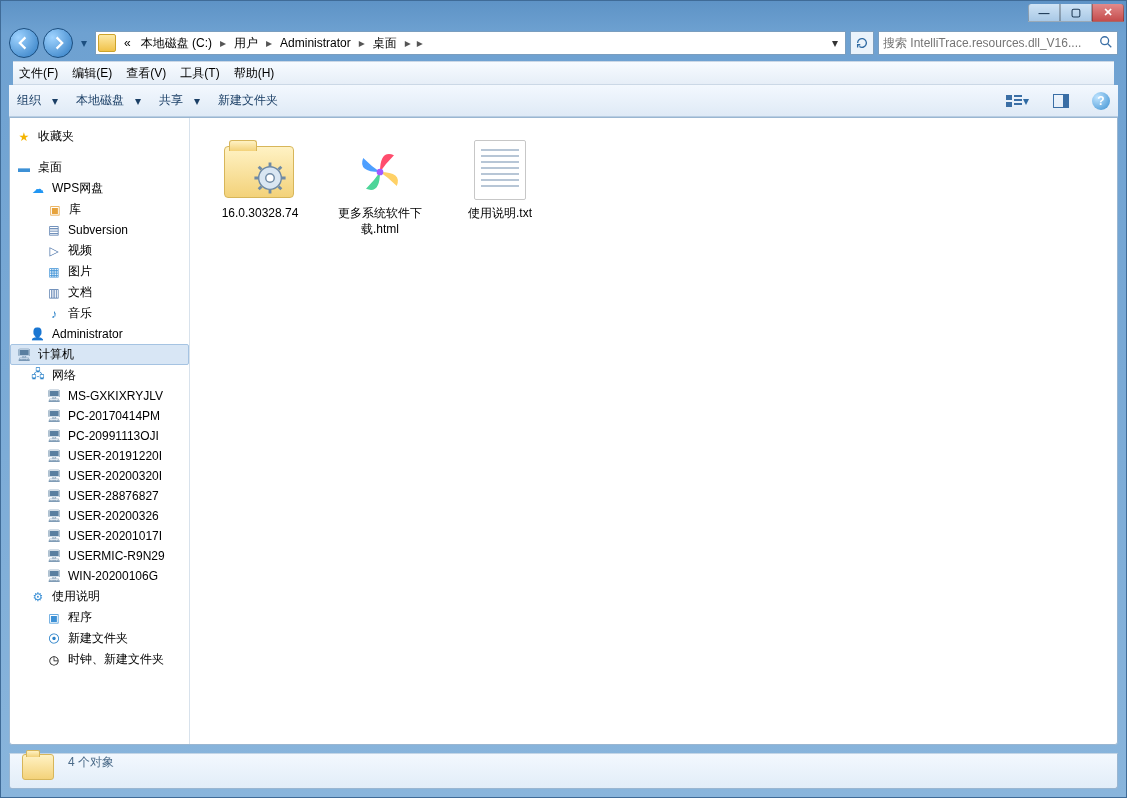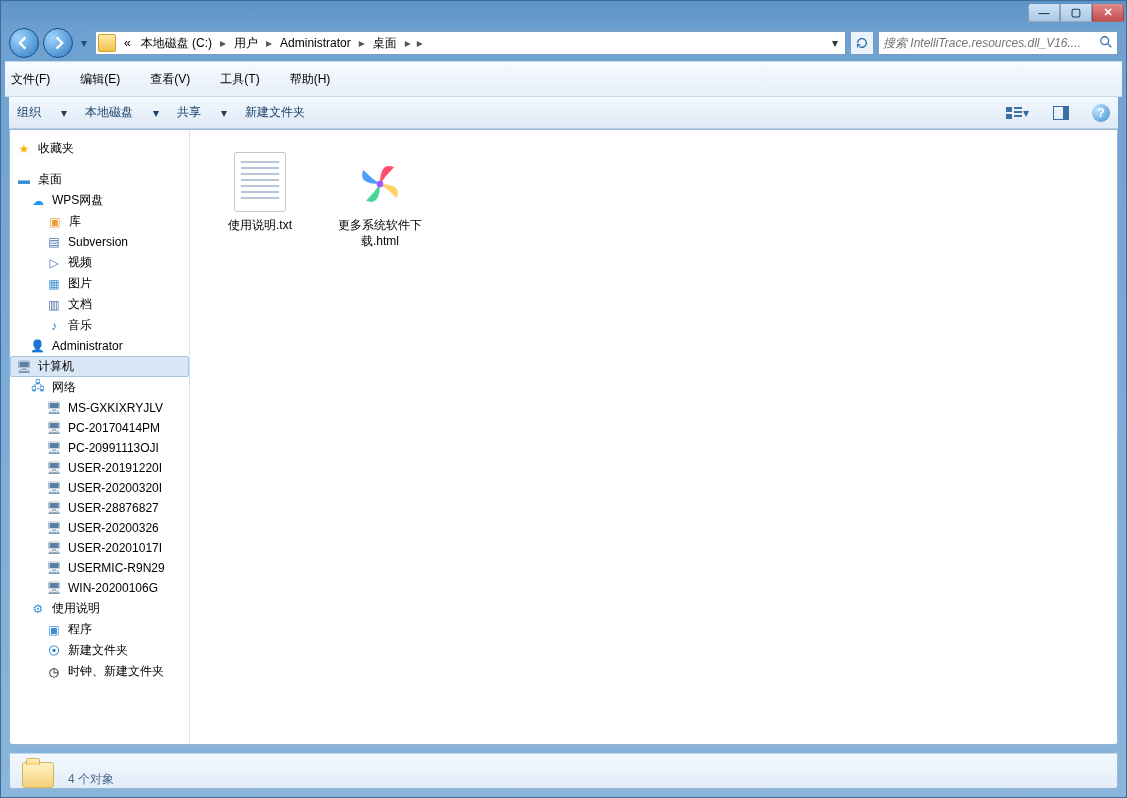--- a/index.html
+++ b/index.html
@@ -19,30 +19,30 @@
 .nav-back, .nav-fwd { width:30px; height:30px; border-radius:50%; background: radial-gradient(circle at 30% 30%, #9fd3ff, #2e7ac1); border:1px solid #1c4f80; display:flex; align-items:center; justify-content:center; color:#fff; cursor:pointer; }
 .nav-dd { width:14px; height:26px; display:flex; align-items:center; justify-content:center; color:#1c4f80; cursor:pointer; }
 .addressbar { flex:1; height:24px; background:#fff; border:1px solid #7a9ebf; display:flex; align-items:center; padding:0 2px; }
 .addr-icon { width:18px; height:18px; background:linear-gradient(#fde9a5,#f0c24a); border:1px solid #cda32a; border-radius:2px; margin-right:4px; }
 .breadcrumb { display:flex; align-items:center; gap:2px; flex:1; overflow:hidden; white-space:nowrap; }
 .crumb { padding:2px 4px; cursor:pointer; }
 .crumb-sep{ color:#555; padding:0 2px;}
 .addr-dd{ width:16px; text-align:center; color:#333; cursor:pointer;}
 .refresh-box{ width:24px; height:24px; border:1px solid #7a9ebf; background:#eaf3fb; display:flex; align-items:center; justify-content:center; color:#2e6aa3; cursor:pointer;}
 .searchbox { width:240px; height:24px; border:1px solid #7a9ebf; background:#fff; display:flex; align-items:center; padding:0 4px; }
-.searchbox input{ flex:1; border:none; outline:none; font-style:italic; color:#4d7c0f; background:transparent;}
+.searchbox input{ flex:1; border:none; outline:none; color:#4d7c0f; background:transparent;}
 .search-icon{ color:#3a6ea5; cursor:pointer; }
 
 
-.menubar { height:36px; background:linear-gradient(#f7fbff,#e6eef7); border-top:1px solid #cbd8e6; border-bottom:1px solid #cbd8e6; margin:0 4px; display:flex; align-items:center; padding:0 6px; gap:30px;}
+.menubar { height:24px; background:linear-gradient(#f7fbff,#e6eef7); border-top:1px solid #cbd8e6; border-bottom:1px solid #cbd8e6; margin:0 12px; display:flex; align-items:center; padding:0 6px; gap:14px;}
 .menu-item{ cursor:pointer; }
 
 
 .toolbar { height:32px; background:linear-gradient(#f3f8fe,#dfeaf6); border-bottom:1px solid #b8cde2; margin:0 8px; display:flex; align-items:center; padding:0 8px; gap:18px; }
-.tb-item{ color:#1b3f66; cursor:pointer; display:flex; align-items:center; gap:20px;}
+.tb-item{ color:#1b3f66; cursor:pointer; display:flex; align-items:center; gap:11px;}
 .tb-sep{flex:1;}
 .tb-iconbtn{ width:26px; height:22px; display:flex; align-items:center; justify-content:center; color:#2e6aa3; cursor:pointer;}
 .help-icon{ width:18px; height:18px; border-radius:50%; background:radial-gradient(circle at 30% 30%, #bfe4ff, #3b8fd1); color:#fff; display:flex; align-items:center; justify-content:center; font-weight:bold; font-size:12px; cursor:pointer;}
 
 
 .body { flex:1; margin:0 8px 8px 8px; background:#fff; border:1px solid #9ab6d1; display:flex; overflow:hidden; border-bottom-left-radius:3px; border-bottom-right-radius:3px;}
 .sidebar{ width:180px; border-right:1px solid #d8e2ec; overflow-y:auto; overflow-x:hidden; padding:8px 0; position:relative;}
 .tree-group{ margin-bottom:10px;}
 .tree-item{ display:flex; align-items:center; gap:6px; padding:2px 6px; cursor:pointer; white-space:nowrap; overflow:hidden; text-overflow:ellipsis;}
 .tree-item.selected{ background:#d8e6f5; border:1px solid #a5c3e2; border-radius:2px; padding:1px 5px;}
@@ -60,21 +60,21 @@
 .folder-big{ width:70px; height:52px; background:linear-gradient(#fff2c4,#f3d27a); border:1px solid #d7b65a; border-radius:4px; position:relative; margin-top:6px;}
 .folder-big::before{content:""; position:absolute; top:-7px; left:4px; width:26px; height:10px; background:linear-gradient(#fff2c4,#f3d27a); border:1px solid #d7b65a; border-bottom:none; border-radius:3px 3px 0 0;}
 .folder-gear{ position:absolute; right:6px; bottom:2px; width:34px; height:34px; display:flex; align-items:center; justify-content:center; }
 .folder-gear svg{width:34px;height:34px;}
 .pinwheel{width:56px;height:56px;margin:4px auto 0;}
 .txt-icon{ width:52px; height:60px; background:#fff; border:1px solid #c7c7c7; border-radius:2px; position:relative; margin:0 auto;}
 .txt-icon::after{content:""; position:absolute; left:6px; right:6px; top:8px; height:3px; background:repeating-linear-gradient(to bottom,#b7c6d6 0,#b7c6d6 2px,transparent 2px,transparent 6px); bottom:8px; height:auto;}
 .file-label{ line-height:1.3; word-break:break-word;}
 
 
-.statusbar{ height:36px; background:linear-gradient(#f3f8fe,#e2edf8); border-top:1px solid #c3d5e6; display:flex; align-items:flex-end; padding:0 12px; gap:14px;}
+.statusbar{ height:36px; background:linear-gradient(#f3f8fe,#e2edf8); border-top:1px solid #c3d5e6; display:flex; align-items:flex-start; padding:0 12px; gap:14px;}
 .status-folder{ width:32px; height:26px; background:linear-gradient(#fff2c4,#f3d27a); border:1px solid #d7b65a; border-radius:3px; position:relative;}
 .status-folder::before{content:""; position:absolute; top:-5px; left:3px; width:12px; height:6px; background:linear-gradient(#fff2c4,#f3d27a); border:1px solid #d7b65a; border-bottom:none; border-radius:2px 2px 0 0;}
 .status-text{ color:#4b6b89;}
 
 
 .sidebar::-webkit-scrollbar{width:16px;} .sidebar::-webkit-scrollbar-track{background:#eef3f9;} .sidebar::-webkit-scrollbar-thumb{background:#c3d5e6; border:1px solid #a9c1d8;}
 </style>
 </head>
 <body>
 
@@ -293,36 +293,59 @@
         <div class="tree-item ind2">
             <span class="ico">◷</span>
             <span>时钟、新建文件夹</span>
           </div>
       </div>
     </div>
 
     <div class="content">
       <div class="file-item">
         <div class="file-icon">
-            <div class="txt-icon"></div>
-          </div>
-        <div class="file-label">使用说明.txt</div>
+          <div class="folder-big">
+              <div class="folder-gear">
+                <svg viewBox="0 0 24 24">
+                  <circle cx="12" cy="12" r="8" fill="#d9e6f2" stroke="#6f8aa5"></circle>
+                  <circle cx="12" cy="12" r="3" fill="#fff" stroke="#6f8aa5"></circle>
+                  <g stroke="#6f8aa5" stroke-width="2">
+                    <line x1="12" y1="1" x2="12" y2="4"></line>
+                    <line x1="12" y1="20" x2="12" y2="23"></line>
+                    <line x1="1" y1="12" x2="4" y2="12"></line>
+                    <line x1="20" y1="12" x2="23" y2="12"></line>
+                    <line x1="4" y1="4" x2="6" y2="6"></line>
+                    <line x1="18" y1="18" x2="20" y2="20"></line>
+                    <line x1="4" y1="20" x2="6" y2="18"></line>
+                    <line x1="18" y1="6" x2="20" y2="4"></line>
+                  </g>
+                </svg>
+              </div>
+            </div>
+        </div>
+        <div class="file-label">16.0.30328.74</div>
       </div>
       <div class="file-item">
         <div class="file-icon">
           <svg class="pinwheel" viewBox="0 0 100 100">
             <path d="M50 50 Q50 10 75 20 Q60 35 50 50" fill="#ff4d6d"></path>
             <path d="M50 50 Q90 50 80 75 Q65 60 50 50" fill="#ffd166"></path>
             <path d="M50 50 Q50 90 25 80 Q40 65 50 50" fill="#4dd599"></path>
             <path d="M50 50 Q10 50 20 25 Q35 40 50 50" fill="#4d9fff"></path>
             <circle cx="50" cy="50" r="6" fill="#a259ff"></circle>
           </svg>
         </div>
         <div class="file-label">更多系统软件下载.html</div>
       </div>
+      <div class="file-item">
+        <div class="file-icon">
+            <div class="txt-icon"></div>
+          </div>
+        <div class="file-label">使用说明.txt</div>
+      </div>
     </div>
   </div>
 
   <div class="statusbar" style="margin:0 8px 8px 8px; border:1px solid #9ab6d1; border-top:1px solid #c3d5e6; border-bottom-left-radius:3px; border-bottom-right-radius:3px;">
     <div class="status-folder"></div>
     <div class="status-text">4 个对象</div>
   </div>
 
 </div>
 

